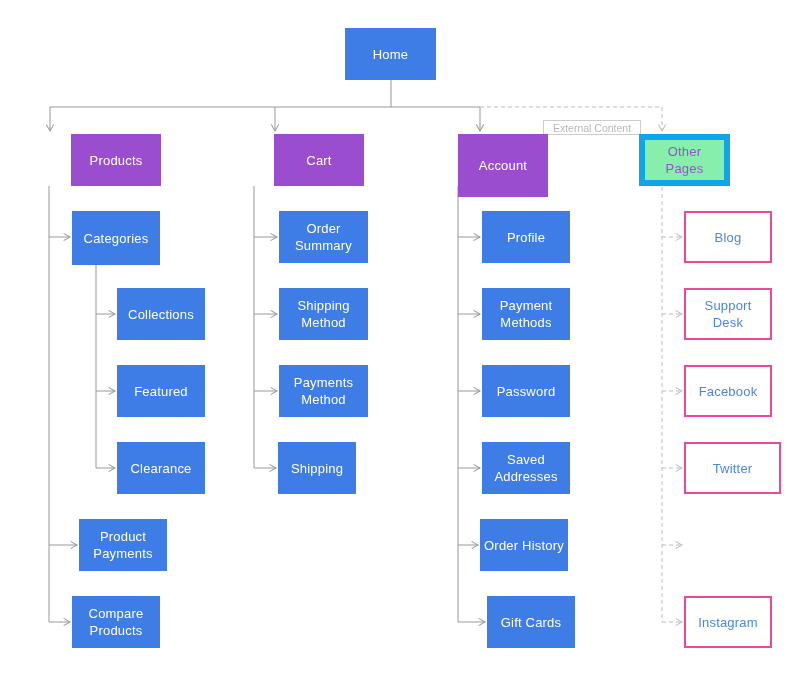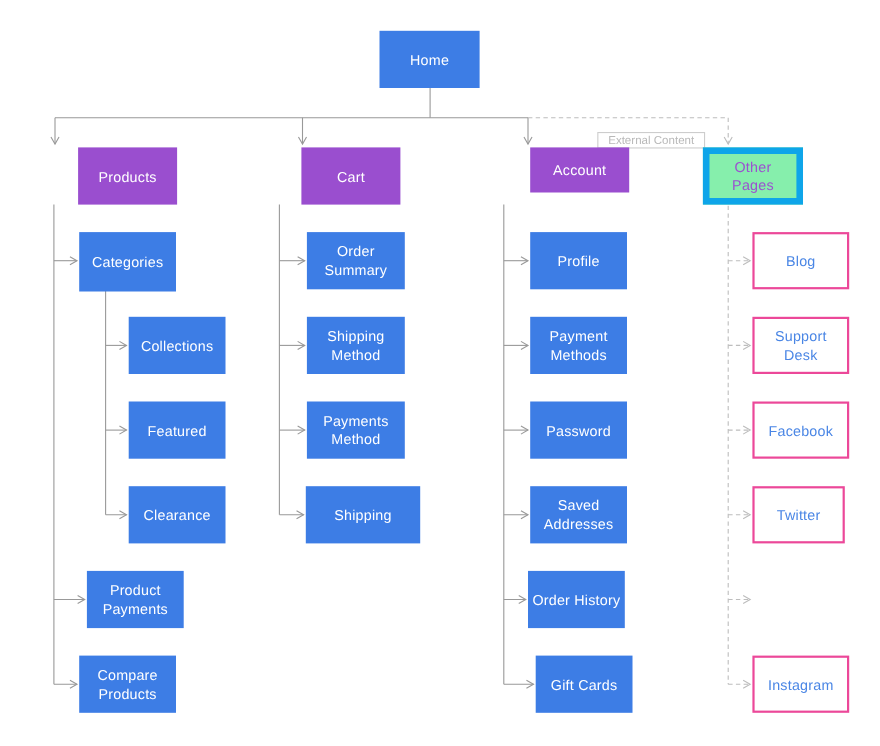--- a/index.html
+++ b/index.html
@@ -82,41 +82,41 @@
     <path class="wired" d="M662 545 H682" marker-end="url(#ahd)"></path>
     <path class="wired" d="M662 622 H682" marker-end="url(#ahd)"></path>
   </svg>
 
   <div class="edge-label">External Content</div>
 
   <div class="node fill-blue" style="left:345px;top:28px;width:91px;height:52px">Home</div>
 
   <div class="node fill-purple" style="left:27px;top:134px;width:90px;height:52px">Products</div>
   <div class="node fill-purple" style="left:230px;top:134px;width:90px;height:52px">Cart</div>
-  <div class="node fill-purple" style="left:438px;top:134px;width:90px;height:41px">Account</div>
+  <div class="node fill-purple" style="left:414px;top:134px;width:90px;height:63px">Account</div>
   <div class="node line-purple" style="left:639px;top:134px;width:91px;height:52px">Other Pages</div>
 
   <div class="node fill-blue" style="left:72px;top:211px;width:88px;height:54px">Categories</div>
   <div class="node fill-blue" style="left:117px;top:288px;width:88px;height:52px">Collections</div>
   <div class="node fill-blue" style="left:117px;top:365px;width:88px;height:52px">Featured</div>
   <div class="node fill-blue" style="left:117px;top:442px;width:88px;height:52px">Clearance</div>
   <div class="node fill-blue" style="left:79px;top:519px;width:88px;height:52px">Product Payments</div>
   <div class="node fill-blue" style="left:72px;top:596px;width:88px;height:52px">Compare Products</div>
 
   <div class="node fill-blue" style="left:279px;top:211px;width:89px;height:52px">Order Summary</div>
   <div class="node fill-blue" style="left:279px;top:288px;width:89px;height:52px">Shipping Method</div>
   <div class="node fill-blue" style="left:279px;top:365px;width:89px;height:52px">Payments Method</div>
-  <div class="node fill-blue" style="left:278px;top:442px;width:104px;height:52px">Shipping</div>
+  <div class="node fill-blue" style="left:278px;top:442px;width:78px;height:52px">Shipping</div>
 
   <div class="node fill-blue" style="left:482px;top:211px;width:88px;height:52px">Profile</div>
   <div class="node fill-blue" style="left:482px;top:288px;width:88px;height:52px">Payment Methods</div>
   <div class="node fill-blue" style="left:482px;top:365px;width:88px;height:52px">Password</div>
   <div class="node fill-blue" style="left:482px;top:442px;width:88px;height:52px">Saved Addresses</div>
   <div class="node fill-blue" style="left:480px;top:519px;width:88px;height:52px">Order History</div>
   <div class="node fill-blue" style="left:487px;top:596px;width:88px;height:52px">Gift Cards</div>
 
   <div class="node line-blue" style="left:684px;top:211px;width:88px;height:52px">Blog</div>
   <div class="node line-blue" style="left:684px;top:288px;width:88px;height:52px">Support Desk</div>
   <div class="node line-blue" style="left:684px;top:365px;width:88px;height:52px">Facebook</div>
-  <div class="node line-blue" style="left:684px;top:442px;width:84px;height:52px">Twitter</div>
+  <div class="node line-blue" style="left:684px;top:442px;width:97px;height:52px">Twitter</div>
   <div class="node line-blue" style="left:684px;top:596px;width:88px;height:52px">Instagram</div>
 
 </div>
 
 </body></html>

